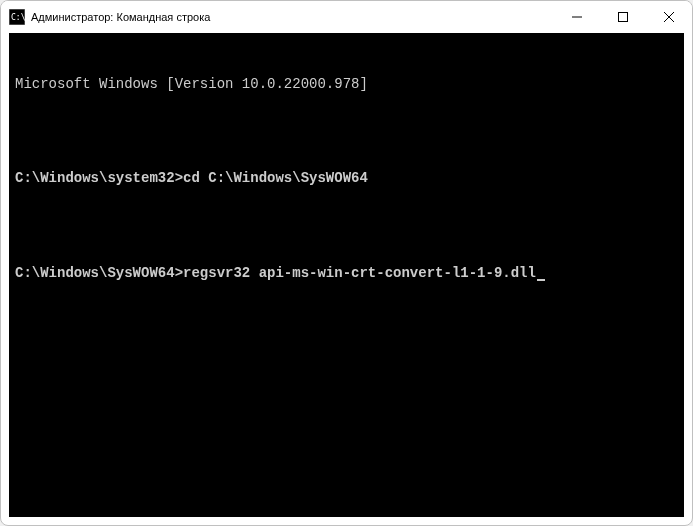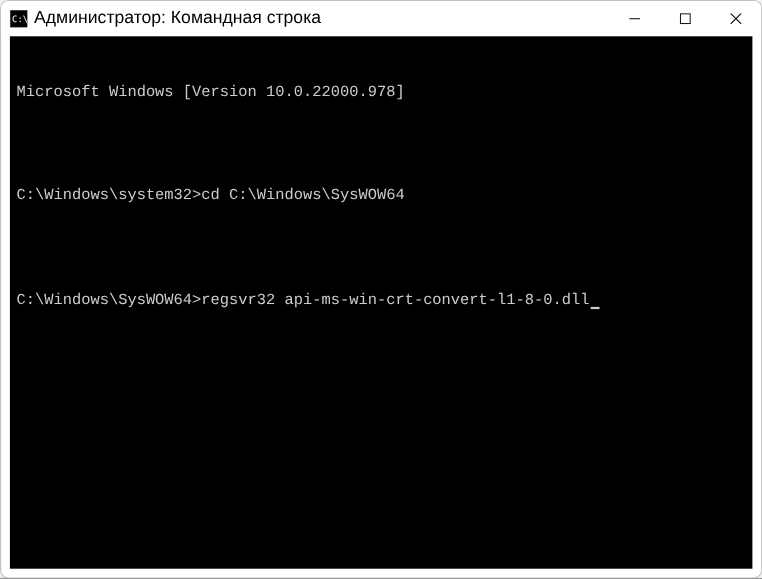--- a/index.html
+++ b/index.html
@@ -38,21 +38,21 @@
       margin-right: 6px;
       display: flex;
       align-items: center;
       justify-content: center;
     }
     .titlebar-icon svg {
       width: 16px;
       height: 16px;
     }
     .titlebar-title {
-      font-size: 16px;
+      font-size: 11px;
       color: #000000;
       flex: 1;
     }
     .titlebar-controls {
       display: flex;
       height: 100%;
     }
     .titlebar-btn {
       width: 46px;
       height: 32px;
@@ -87,20 +87,21 @@
       display: inline-block;
       width: 8px;
       height: 2px;
       background: #cccccc;
       vertical-align: bottom;
       margin-bottom: 2px;
       margin-left: 1px;
     }
     .prompt-line {
       display: inline;
+      font-weight: bold;
     }
   </style>
 </head>
 <body>
 
 <div class="window">
   <div class="titlebar">
     <div class="titlebar-icon">
       <svg viewBox="0 0 16 16">
         <rect x="0" y="0" width="16" height="16" fill="#000000" stroke="#888" stroke-width="1"></rect>
@@ -125,15 +126,15 @@
           <line x1="10" y1="0" x2="0" y2="10" stroke="#000" stroke-width="1"></line>
         </svg>
       </button>
     </div>
   </div>
   <div class="terminal">
     <div class="terminal-line">Microsoft Windows [Version 10.0.22000.978]</div>
     <div class="terminal-line"></div>
     <div class="terminal-line"><span class="prompt-line">C:\Windows\system32&gt;</span><span class="prompt-line">cd C:\Windows\SysWOW64</span></div>
     <div class="terminal-line"></div>
-    <div class="terminal-line"><span class="prompt-line">C:\Windows\SysWOW64&gt;</span><span class="prompt-line">regsvr32 api-ms-win-crt-convert-l1-8-0.dll</span><span class="cursor"></span></div>
+    <div class="terminal-line"><span class="prompt-line">C:\Windows\SysWOW64&gt;</span><span class="prompt-line">regsvr32 api-ms-win-crt-convert-l1-1-9.dll</span><span class="cursor"></span></div>
   </div>
 </div>
 
 </body></html>

